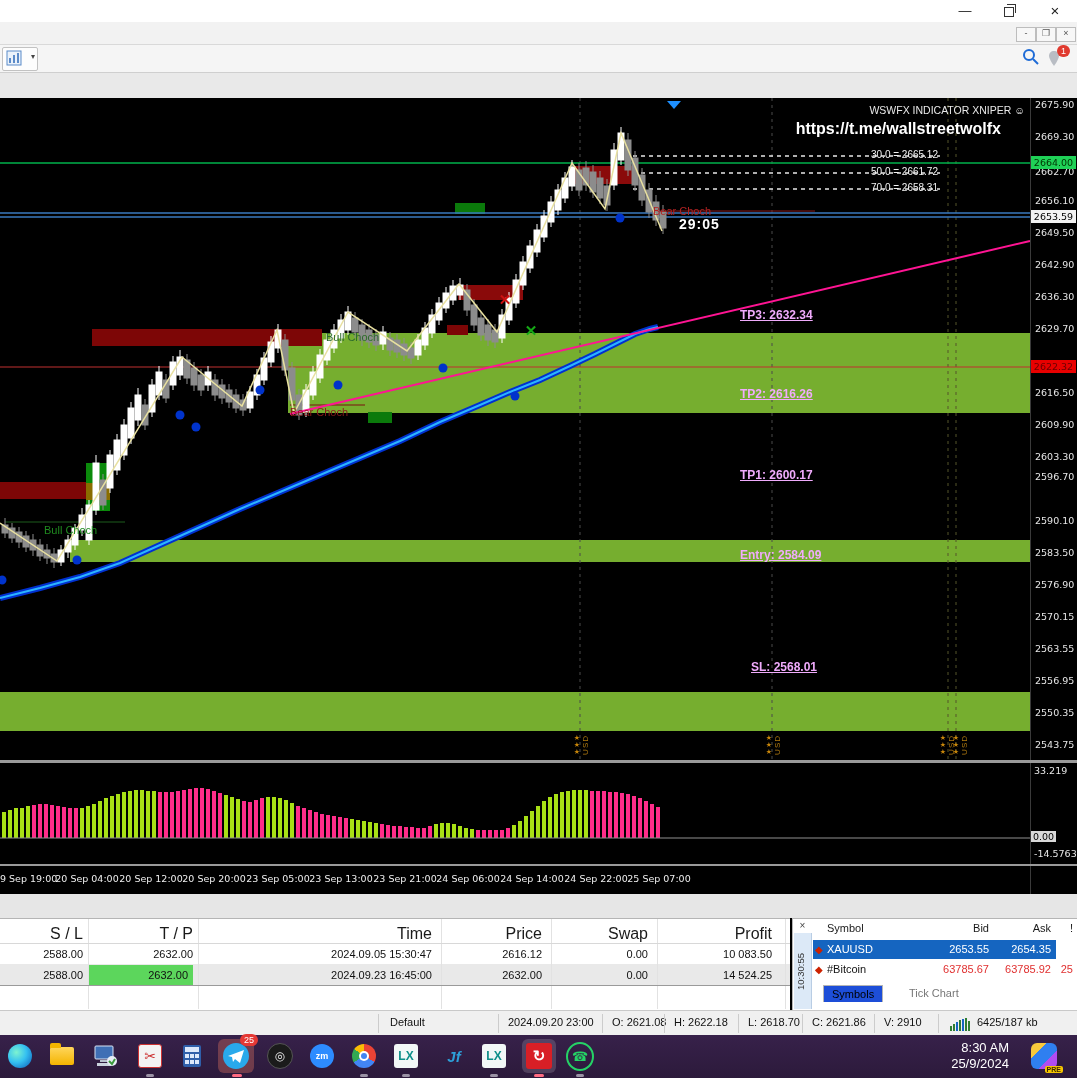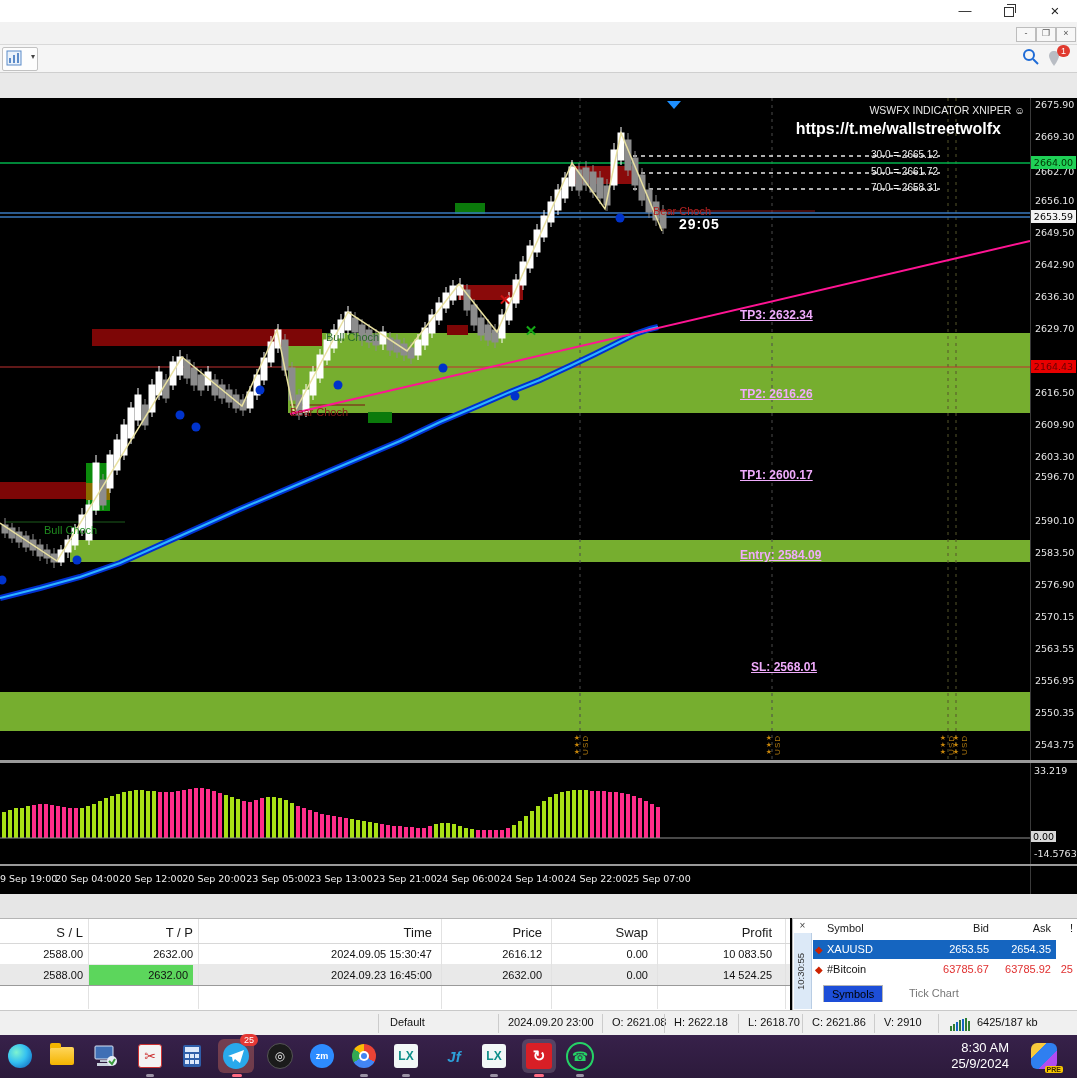--- a/index.html
+++ b/index.html
@@ -29,21 +29,21 @@
   .fib-label{position:absolute;color:#f2f2f2;font-size:10px;text-align:right;width:110px;left:828px;}
   .tp-label{position:absolute;left:740px;color:#f0abfc;font-size:12px;text-decoration:underline;font-weight:bold;}
   .choch{position:absolute;font-size:11px;white-space:nowrap;}
   .countdown{left:679px;top:216px;color:#fff;font-weight:bold;font-size:14px;letter-spacing:1px;}
   .news-marker{position:absolute;top:734px;width:10px;color:#c8860a;font-size:7px;line-height:7px;text-align:center;}
   .news-usd{position:absolute;top:735px;color:#b07a10;font-size:8px;writing-mode:vertical-rl;transform:rotate(180deg);letter-spacing:1px;}
   .ind-scale{position:absolute;left:1034px;color:#e6e6e6;font-size:9.5px;font-family:"DejaVu Sans",sans-serif;}
   
   .panel-gap{left:0;top:894px;width:1077px;height:24px;background:#e6e6e6;}
   .orders{left:0;top:918px;width:790px;height:92px;background:#ffffff;border-top:1px solid #b5b5b5;}
-  .orders .hdr{position:absolute;top:6px;height:18px;color:#1a1a1a;font-size:13px;text-align:right;}
+  .orders .hdr{position:absolute;top:6px;height:18px;color:#1a1a1a;font-size:16px;text-align:right;}
   .orders .cell{position:absolute;height:20px;color:#111;font-size:11px;text-align:right;line-height:20px;}
   .col-line{position:absolute;top:0;width:1px;height:90px;background:#e2e2e2;}
   .row2-bg{position:absolute;left:0;top:45px;width:790px;height:21px;background:#e9e9e9;}
   .mw{left:792px;top:918px;width:285px;height:92px;background:#ffffff;border-top:1px solid #b5b5b5;border-left:1px solid #b5b5b5;}
   .mw-strip{position:absolute;left:1px;top:14px;width:17px;height:76px;background:#dce9f7;border-right:1px solid #b9cde4;}
   .mw-time{position:absolute;left:2px;top:18px;width:14px;height:70px;color:#333;font-size:9.5px;
            writing-mode:vertical-rl;transform:rotate(180deg);text-align:center;}
   .mw-close{position:absolute;left:3px;top:1px;width:13px;height:12px;color:#444;font-size:10px;line-height:12px;text-align:center;}
   .mw-hdr{position:absolute;top:3px;color:#1a1a1a;font-size:11px;}
   .mw-cell{position:absolute;height:19px;font-size:11px;line-height:19px;}
@@ -477,21 +477,21 @@
       <div class="price-tick" style="top: 515px;">2590.10</div>
       <div class="price-tick" style="top: 547px;">2583.50</div>
       <div class="price-tick" style="top: 579px;">2576.90</div>
       <div class="price-tick" style="top: 611px;">2570.15</div>
       <div class="price-tick" style="top: 643px;">2563.55</div>
       <div class="price-tick" style="top: 675px;">2556.95</div>
       <div class="price-tick" style="top: 707px;">2550.35</div>
       <div class="price-tick" style="top: 739px;">2543.75</div>
       <div class="price-badge" style="top: 156px; background: rgb(31, 209, 87); color: rgb(0, 51, 0);">2664.00</div>
       <div class="price-badge" style="top: 210px; background: rgb(242, 242, 242); color: rgb(0, 0, 0);">2653.59</div>
-      <div class="price-badge" style="top: 360px; background: rgb(232, 0, 0); color: rgb(106, 0, 0);">2164.43</div>
+      <div class="price-badge" style="top: 360px; background: rgb(232, 0, 0); color: rgb(106, 0, 0);">2622.32</div>
     </div>
   <div class="abs sep" style="top:760px;height:3px;"></div>
   <div class="abs sep" style="top:864px;height:2px;"></div>
   <div class="ind-scale" style="top:765px;">33.219</div>
   <div class="ind-scale" style="top:831px;left:1031px;background:#d8d8d8;color:#000;padding:0 2px;">0.00</div>
   <div class="ind-scale" style="top:848px;">-14.5763</div>
   <div id="time-axis">
       <div class="time-label" style="left: 0px;">9 Sep 19:00</div>
       <div class="time-label" style="left: 87px; transform: translateX(-50%); text-align: center;">20 Sep 04:00</div>
       <div class="time-label" style="left: 151px; transform: translateX(-50%);">20 Sep 12:00</div>

